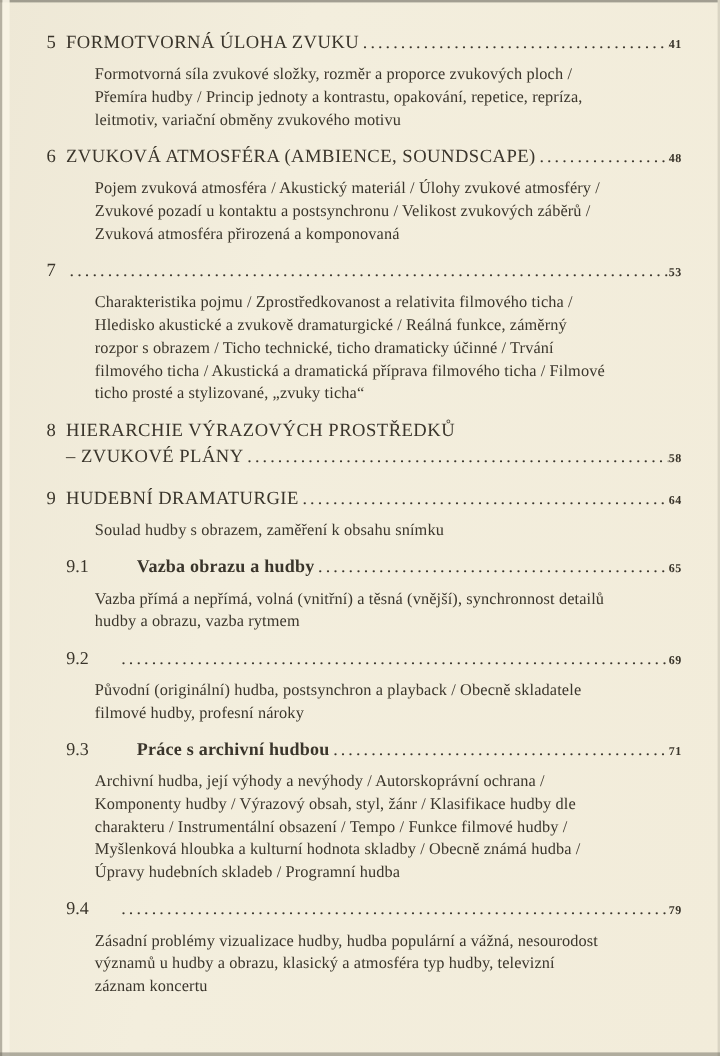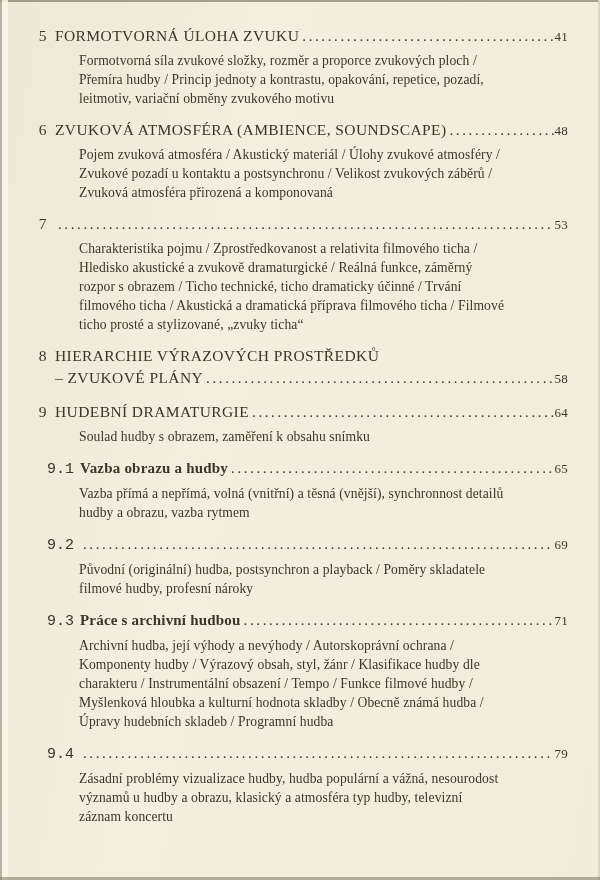--- a/index.html
+++ b/index.html
@@ -40,47 +40,47 @@
     display: flex;
     align-items: baseline;
     line-height: 22px;
     white-space: nowrap;
   }
   .entry.chapter .heading {
     font-size: 15.5px;
     letter-spacing: 0.4px;
   }
   .entry.subsection .heading { font-size: 15px; }
-  .entry.subsection .title { font-weight: 700; letter-spacing: 0.2px; }
+  .entry.subsection .title { font-weight: 700; letter-spacing: 0.2px; margin-left: 16px; }
 
   .num {
     flex: 0 0 auto;
     text-align: right;
     font-weight: 400;
   }
   .entry.chapter .num    { width: 47px; margin-right: 8px; }
-  .entry.subsection .num { width: 74px; margin-right: 6px; font-family: Liberation Mono, monospace; }
+  .entry.subsection .num { width: 74px; margin-right: 24px; }
 
   .title { flex: 0 0 auto; }
 
   .dots {
     flex: 1 1 auto;
     overflow: hidden;
     white-space: nowrap;
     letter-spacing: 2.6px;
     padding-left: 3px;
     font-weight: 400;
     font-size: 15px;
   }
   .heading.no-leader .dots, .heading.no-leader .pagenum { visibility: hidden; }
 
   .pagenum {
     flex: 0 0 auto;
-    font-weight: 400;
-    font-size: 13px;
+    font-weight: 700;
+    font-size: 10px;
     letter-spacing: 0.3px;
   }
 
   .desc {
     margin-left: 79px;
     margin-top: 3px;
     max-width: 428px;
     font-size: 13.6px;
     line-height: 19px;
     letter-spacing: 0.1px;
@@ -99,21 +99,21 @@
 
   <div class="toc">
   <div class="entry chapter">
 
     <div class="heading">
     <span class="num">5</span>
     <span class="title">FORMOTVORNÁ ÚLOHA ZVUKU</span>
     <span class="dots">................................................................................................................................................................</span>
     <span class="pagenum">41</span>
   </div>
-        <div class="desc">Formotvorná síla zvukové složky, rozměr a proporce zvukových ploch / Přemíra hudby / Princip jednoty a kontrastu, opakování, repetice, pozadí, leitmotiv, variační obměny zvukového motivu</div>
+        <div class="desc">Formotvorná síla zvukové složky, rozměr a proporce zvukových ploch / Přemíra hudby / Princip jednoty a kontrastu, opakování, repetice, repríza, leitmotiv, variační obměny zvukového motivu</div>
   </div>
 
   <div class="entry chapter">
 
     <div class="heading">
     <span class="num">6</span>
     <span class="title">ZVUKOVÁ ATMOSFÉRA (AMBIENCE, SOUNDSCAPE)</span>
     <span class="dots">................................................................................................................................................................</span>
     <span class="pagenum">48</span>
   </div>
@@ -168,21 +168,21 @@
         <div class="desc">Vazba přímá a nepřímá, volná (vnitřní) a těsná (vnější), synchronnost detailů hudby a obrazu, vazba rytmem</div>
   </div>
 
   <div class="entry subsection">
 
     <div class="heading">
     <span class="num">9.2</span>
     <span class="dots">................................................................................................................................................................</span>
     <span class="pagenum">69</span>
   </div>
-        <div class="desc">Původní (originální) hudba, postsynchron a playback / Poměry skladatele filmové hudby, profesní nároky</div>
+        <div class="desc">Původní (originální) hudba, postsynchron a playback / Obecně skladatele filmové hudby, profesní nároky</div>
   </div>
 
   <div class="entry subsection">
 
     <div class="heading">
     <span class="num">9.3</span>
     <span class="title">Práce s archivní hudbou</span>
     <span class="dots">................................................................................................................................................................</span>
     <span class="pagenum">71</span>
   </div>

